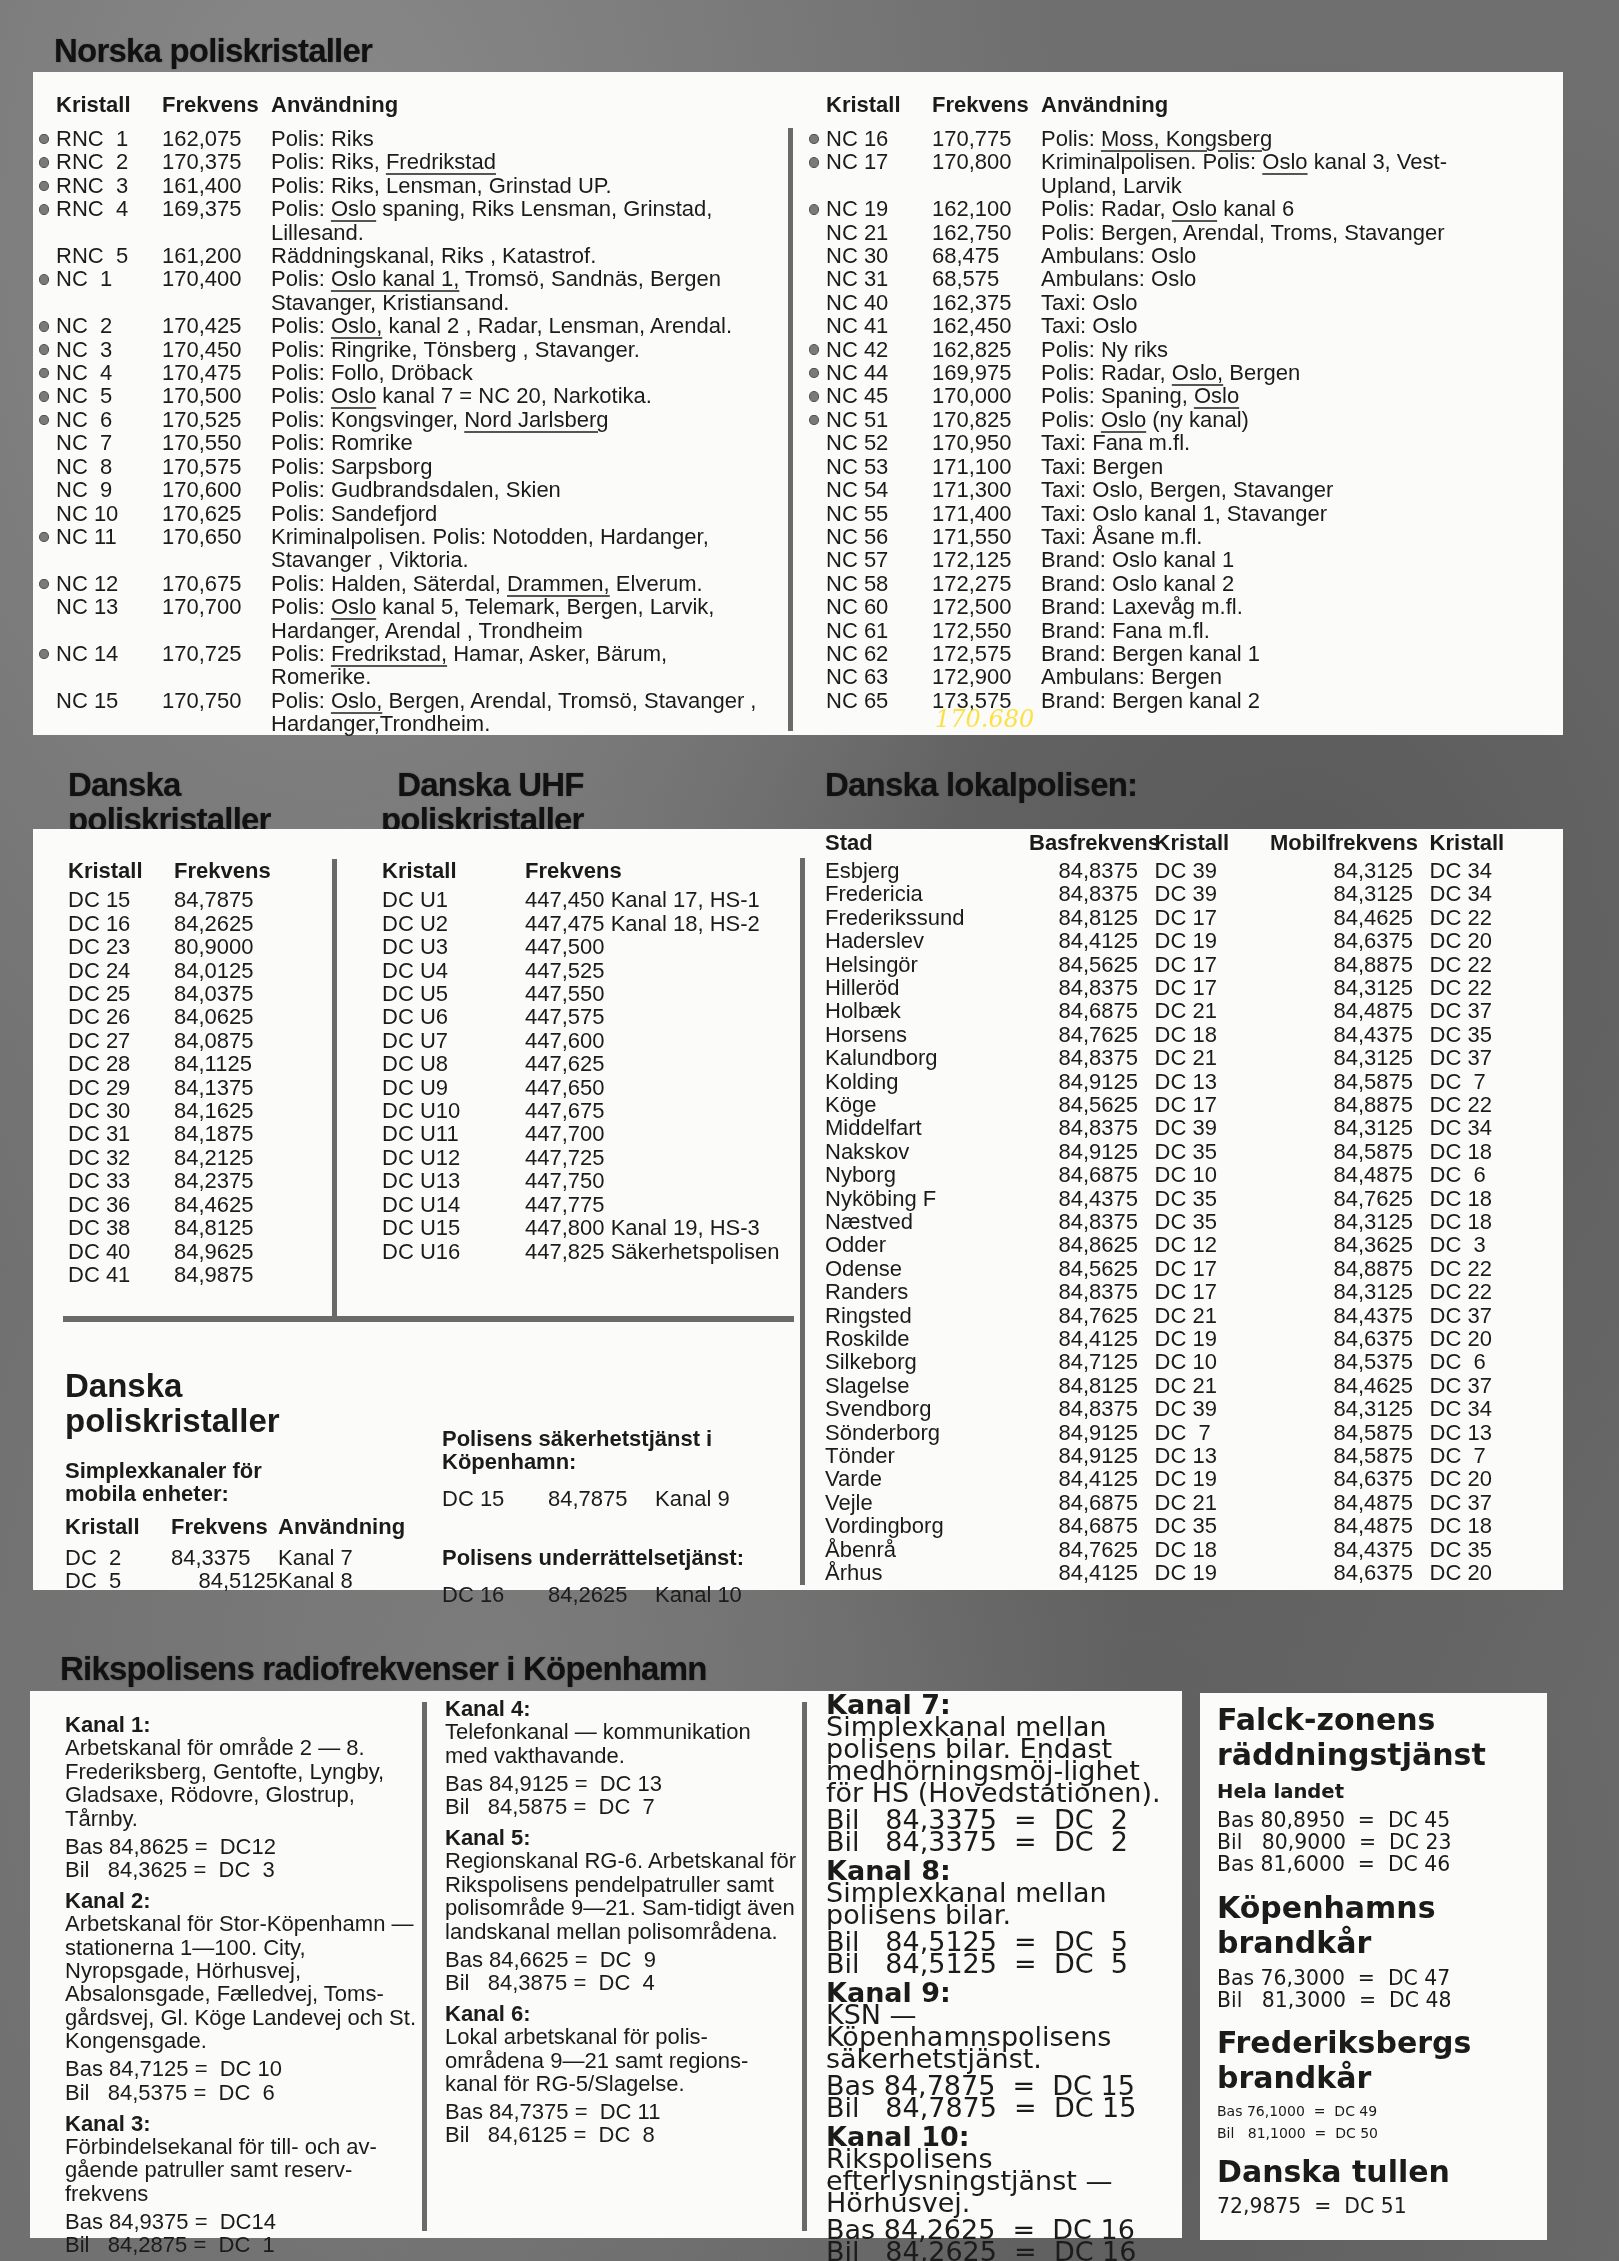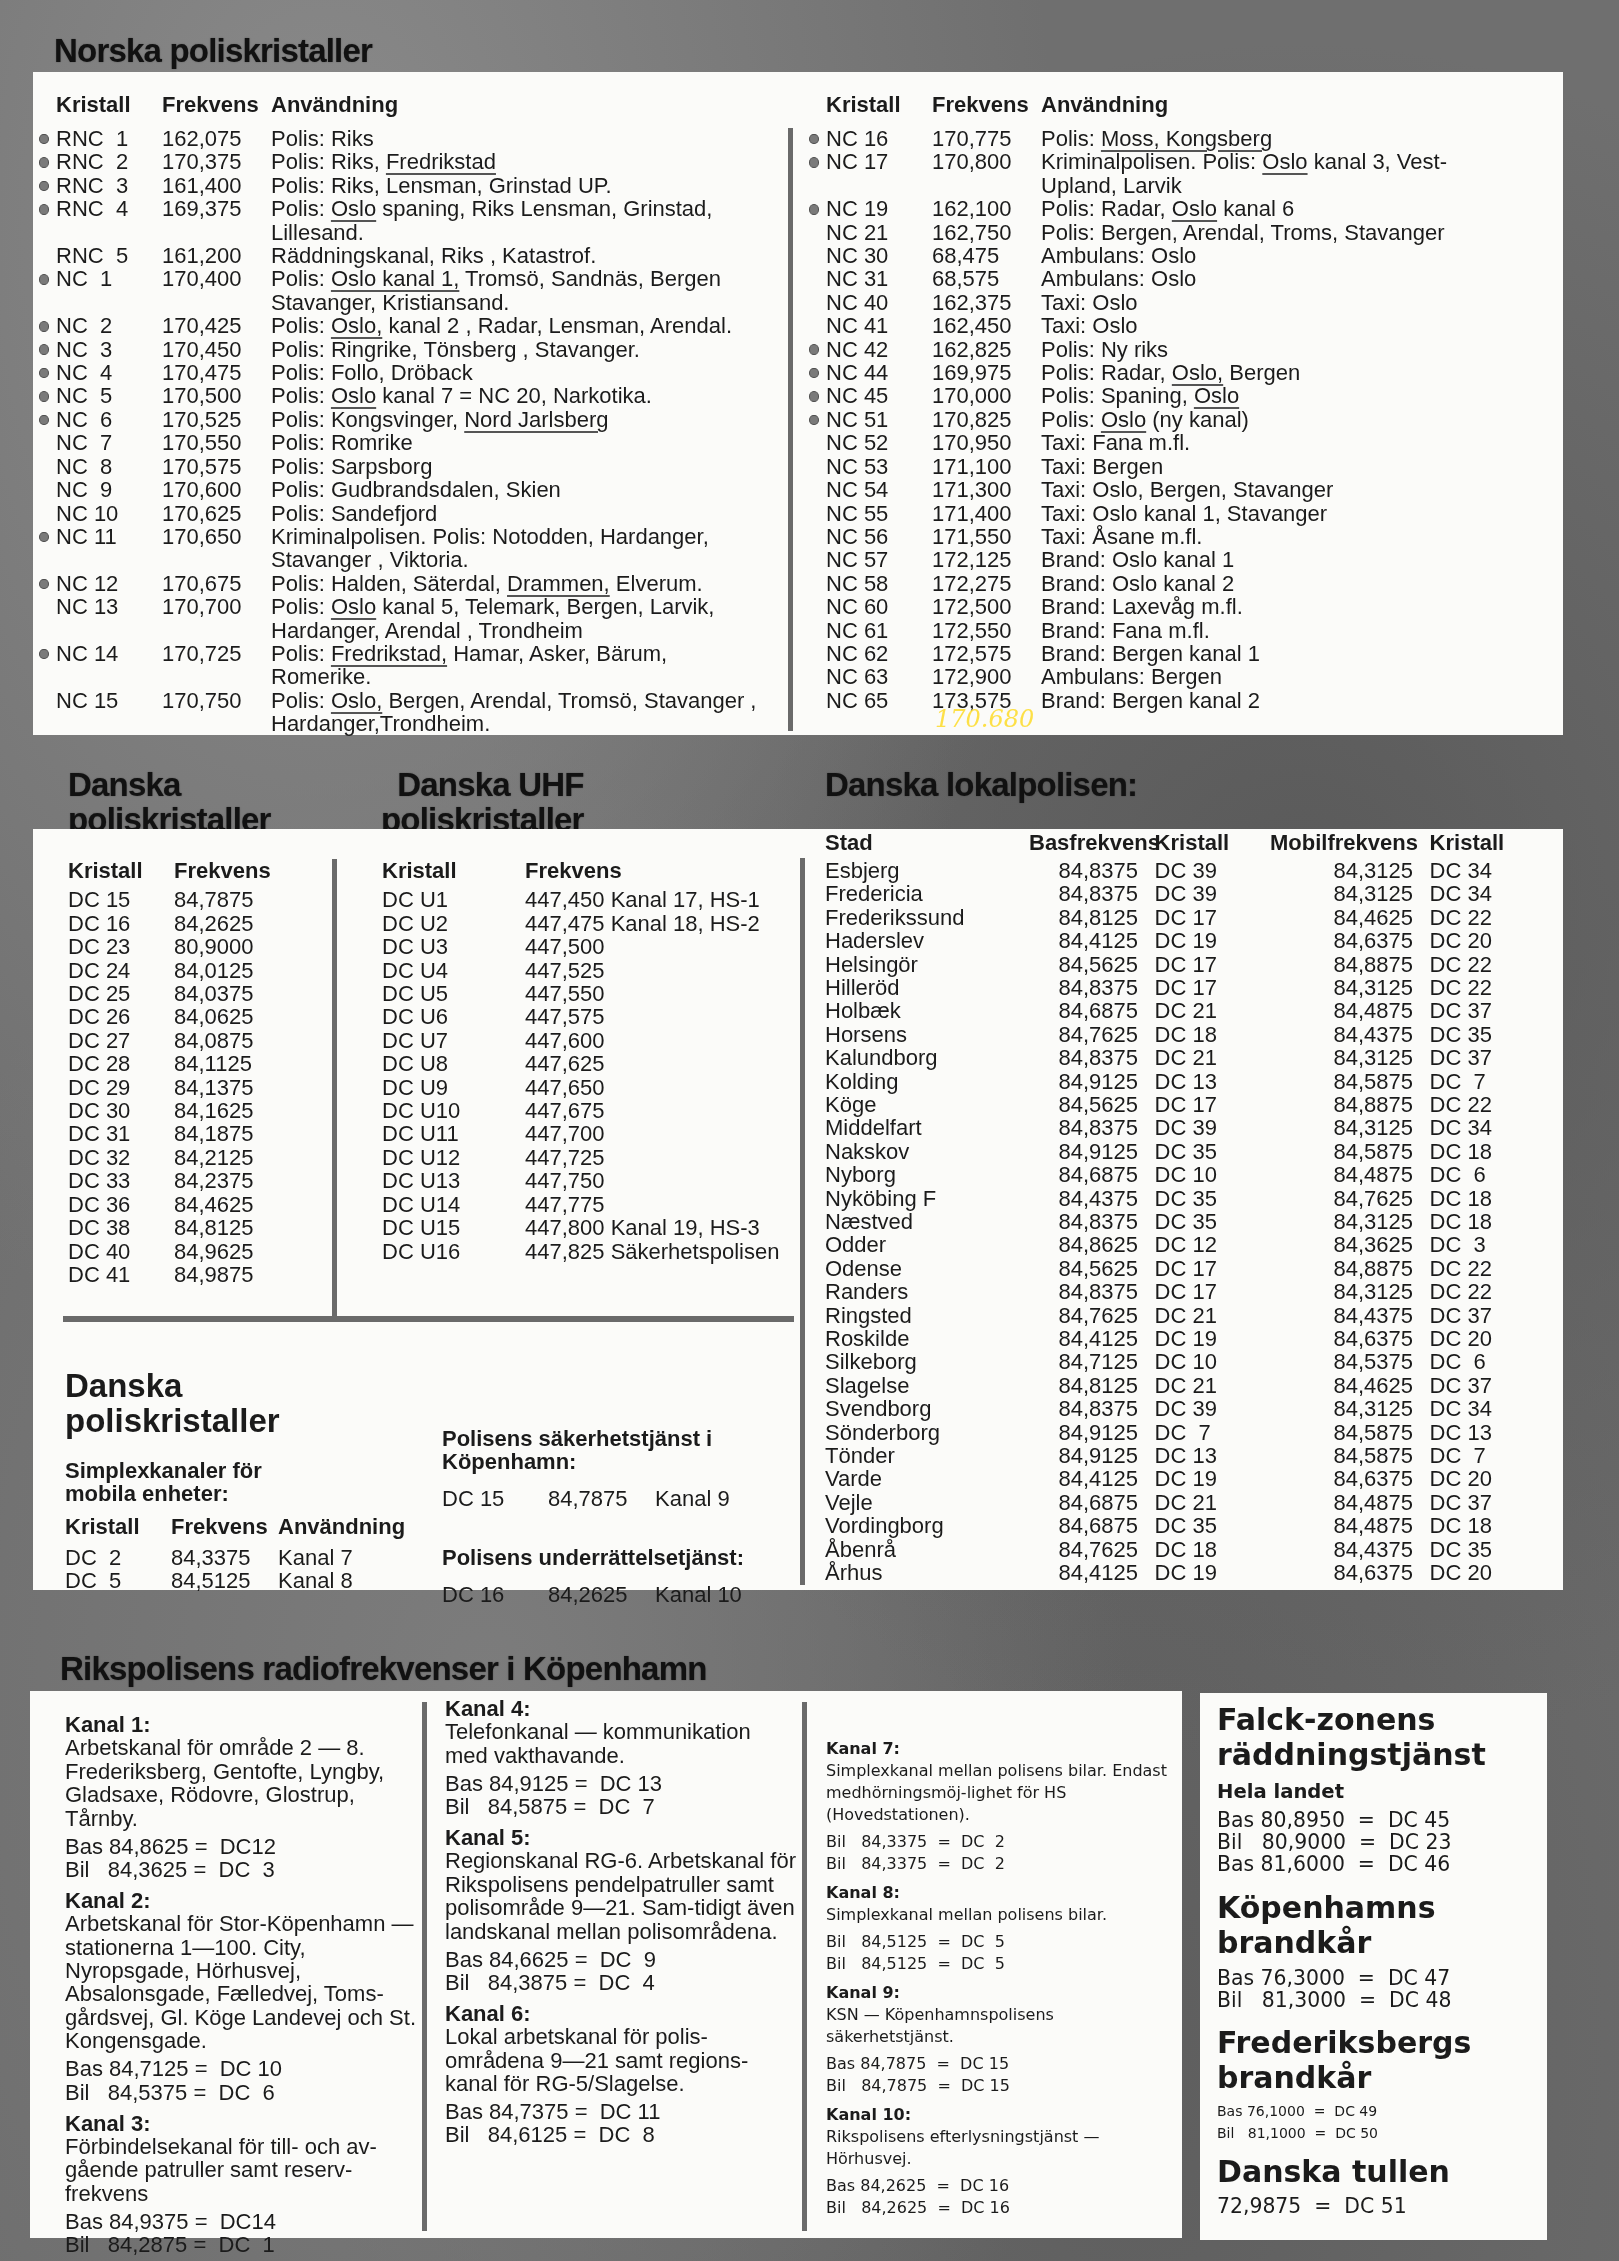--- a/index.html
+++ b/index.html
@@ -528,21 +528,21 @@
       <span>Användning</span>
     </div>
     <div class="rows">
         <div class="row">
           <span class="k">DC  2</span>
           <span class="f" style="width: 107px;">84,3375</span>
           <span class="f">Kanal 7</span>
         </div>
         <div class="row">
           <span class="k">DC  5</span>
-          <span class="f" style="width: 107px;">84,5125</span>
+          <span class="f" style="width: 107px; text-align: right;">84,5125</span>
           <span class="f">Kanal 8</span>
         </div>
       </div>
   </div>
 </div>
 
 <div style="position:absolute; left:442px; top:1427px; font-size:22px; line-height:23.4px;">
   <div class="sub-h">
     <div>Polisens säkerhetstjänst i</div>
     <div>Köpenhamn:</div>
@@ -821,21 +821,21 @@
     <div class="kt">Regionskanal RG-6. Arbetskanal för Rikspolisens pendelpatruller samt polisområde 9—21. Sam-tidigt även landskanal mellan polisområdena.</div>
     <div class="gap" style="height: 4.5px;"></div>
     <div class="kv">Bas 84,6625 =  DC  9</div>
     <div class="kv">Bil   84,3875 =  DC  4</div>
     <div class="kh">Kanal 6:</div>
     <div class="kt">Lokal arbetskanal för polis-områdena 9—21 samt regions-kanal för RG-5/Slagelse.</div>
     <div class="gap" style="height: 4.5px;"></div>
     <div class="kv">Bas 84,7375 =  DC 11</div>
     <div class="kv">Bil   84,6125 =  DC  8</div>
   </div>
-<div class="kblock hw" id="riks-col-2" style="left:826px; top:1694px; width:347px; font-size:16px; line-height:22px;margin-top:44px;">
+<div class="kblock hw" id="riks-col-2" style="left:826px; top:1694px; width:347px; font-size:27px; line-height:22px;">
     <div class="kh">Kanal 7:</div>
     <div class="kt">Simplexkanal mellan polisens bilar. Endast medhörningsmöj-lighet för HS (Hovedstationen).</div>
     <div class="gap" style="height: 4.5px;"></div>
     <div class="kv">Bil   84,3375  =  DC  2</div>
     <div class="kv">Bil   84,3375  =  DC  2</div>
     <div class="kh">Kanal 8:</div>
     <div class="kt">Simplexkanal mellan polisens bilar.</div>
     <div class="gap" style="height: 4.5px;"></div>
     <div class="kv">Bil   84,5125  =  DC  5</div>
     <div class="kv">Bil   84,5125  =  DC  5</div>

